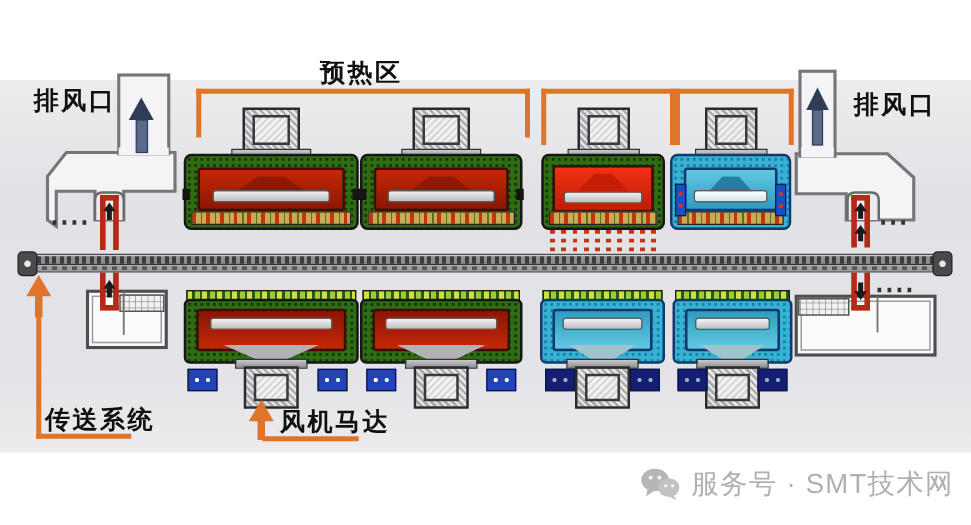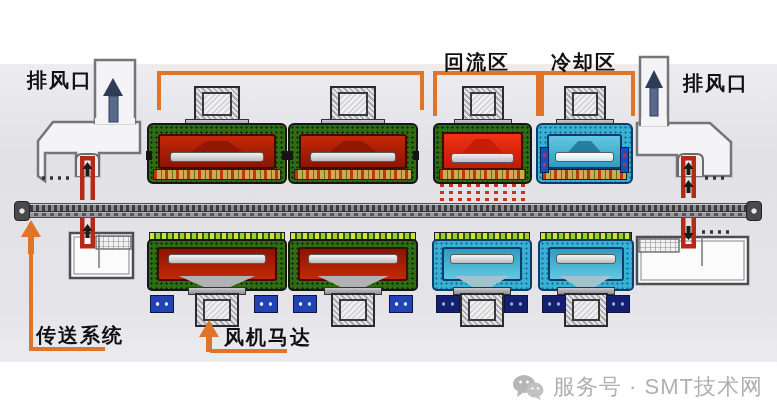--- a/index.html
+++ b/index.html
@@ -347,22 +347,21 @@
 
   <div class="oarrow" style="left:21px;top:220px"></div>
   <div class="oline" style="left:28px;top:236px;width:6px;height:18px"></div>
   <div class="oline" style="left:29px;top:252px;width:4px;height:99px"></div>
   <div class="oline" style="left:29px;top:347px;width:76px;height:4px"></div>
 
   <div class="oarrow" style="left:199px;top:320px"></div>
   <div class="oline" style="left:206px;top:336px;width:6px;height:16px"></div>
   <div class="oline" style="left:210px;top:349px;width:77px;height:4px"></div>
 
-  <div class="lbl" style="left:444px;top:49px">回流区</div>
-  <div class="lbl" style="left:551px;top:49px">冷却区</div>
+  <div class="lbl" style="left:256px;top:45px">预热区</div>
   <div class="lbl" style="left:27px;top:67px">排风口</div>
   <div class="lbl" style="left:683px;top:70px">排风口</div>
   <div class="lbl" style="left:224px;top:324px">风机马达</div>
   <div class="lbl" style="left:36px;top:322px">传送系统</div>
 
   <div class="wm">
     <svg style="position:static" width="32" height="27" viewBox="0 0 32 27">
       <ellipse cx="12" cy="10" rx="11" ry="9" fill="#b6b6b6"></ellipse>
       <path d="M6 17 L5 23 L11 19 Z" fill="#b6b6b6"></path>
       <circle cx="8.5" cy="8" r="1.5" fill="#fff"></circle>

